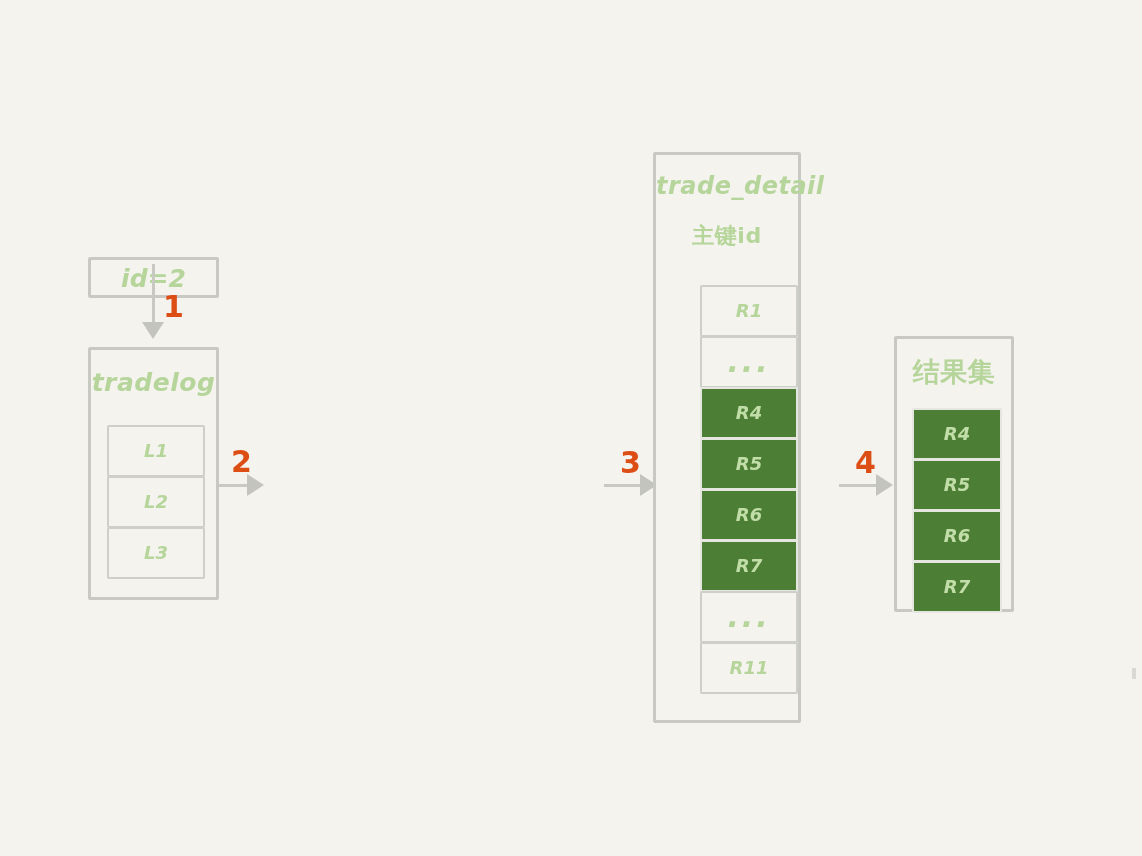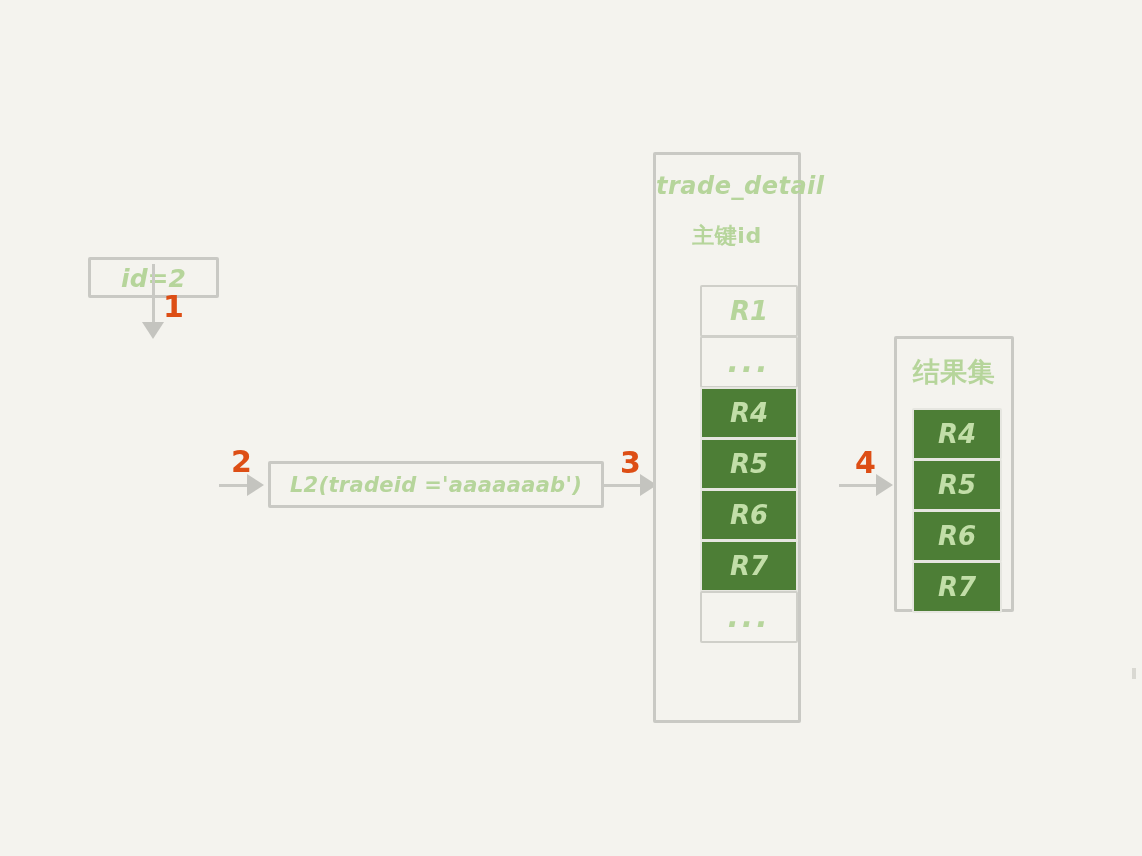--- a/index.html
+++ b/index.html
@@ -49,21 +49,21 @@
     position: absolute;
     left: 0;
     right: 0;
     top: 50%;
     transform: translateY(-50%);
     text-align: center;
     color: #b6d59b;
     font-family: "DejaVu Sans", sans-serif;
     font-weight: 700;
     font-style: italic;
-    font-size: 26px;
+    font-size: 18px;
     line-height: 1;
     white-space: nowrap;
     user-select: none;
   }
   .cell.filled {
     background: #4d7e36;
     border-color: #e6e6e0;
   }
   .cell.filled .cell-label {
     color: #c2dea8;
@@ -119,28 +119,38 @@
 <div id="canvas">
 
   <div class="box" style="left:88px; top:209px; width:131px; height:41px;margin-top:48px;">
     <div class="cell-label" style="font-size:25px;">id=2</div>
   </div>
 
   <div class="conn v" style="left:152px; top:264px; height:62px;"></div>
   <div class="arrow down" style="left:142px; top:322px;"></div>
   <div class="step-num" style="left:163px; top:292px;">1</div>
 
+  <div class="box" style="left:88px; top:347px; width:131px; height:253px;">
+    <div class="glabel" style="left:0; right:0; top:20px; font-size:25px;">tradelog</div>
+
+    <div class="box inner cell" style="left:16px; top:75px; width:98px; height:52px;">
+      <div class="cell-label">L1</div>
+    </div>
+    <div class="box inner cell" style="left:16px; top:126px; width:98px; height:52px;">
+      <div class="cell-label">L2</div>
+    </div>
+    <div class="box inner cell" style="left:16px; top:177px; width:98px; height:52px;">
+      <div class="cell-label">L3</div>
+    </div>
+  </div>
 
   <div class="conn h" style="left:219px; top:484px; width:32px;"></div>
   <div class="arrow right" style="left:247px; top:474px;"></div>
   <div class="step-num" style="left:231px; top:447px;">2</div>
 
-  <div class="box" style="left:268px; top:461px; width:336px; height:47px;">
-    <div class="cell-label" style="font-size:21px; letter-spacing:0.3px;">L2(tradeid ='aaaaaaab')</div>
-  </div>
 
   <div class="conn h" style="left:604px; top:484px; width:40px;"></div>
   <div class="arrow right" style="left:640px; top:474px;"></div>
   <div class="step-num" style="left:620px; top:448px;">3</div>
 
   <div class="box" style="left:653px; top:152px; width:148px; height:571px;">
     <div class="glabel" style="left:0; right:0; top:19px; font-size:24px;">trade_detail</div>
     <div class="glabel cjk" style="left:0; right:0; top:70px; font-size:22px;">主键id</div>
 
     <div class="box inner cell" style="left:44px; top:130px; width:98px; height:52px;">
@@ -157,20 +167,23 @@
     </div>
     <div class="box inner cell filled" style="left:44px; top:334px; width:98px; height:52px;">
       <div class="cell-label">R6</div>
     </div>
     <div class="box inner cell filled" style="left:44px; top:385px; width:98px; height:52px;">
       <div class="cell-label">R7</div>
     </div>
     <div class="box inner cell" style="left:44px; top:436px; width:98px; height:52px;">
       <div class="cell-label" style="font-size:30px; letter-spacing:3px;">...</div>
     </div>
+    <div class="box inner cell" style="left:44px; top:487px; width:98px; height:52px;">
+      <div class="cell-label">R11</div>
+    </div>
   </div>
 
   <div class="conn h" style="left:839px; top:484px; width:42px;"></div>
   <div class="arrow right" style="left:876px; top:474px;"></div>
   <div class="step-num" style="left:855px; top:448px;">4</div>
 
   <div class="box" style="left:894px; top:336px; width:120px; height:276px;">
     <div class="glabel cjk" style="left:0; right:0; top:19px; font-size:27px;">结果集</div>
 
     <div class="box inner cell filled" style="left:15px; top:69px; width:90px; height:52px;">

